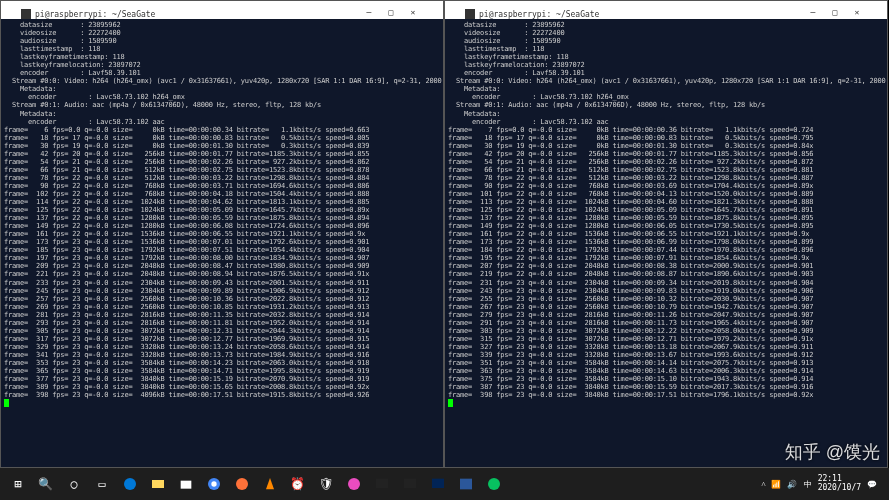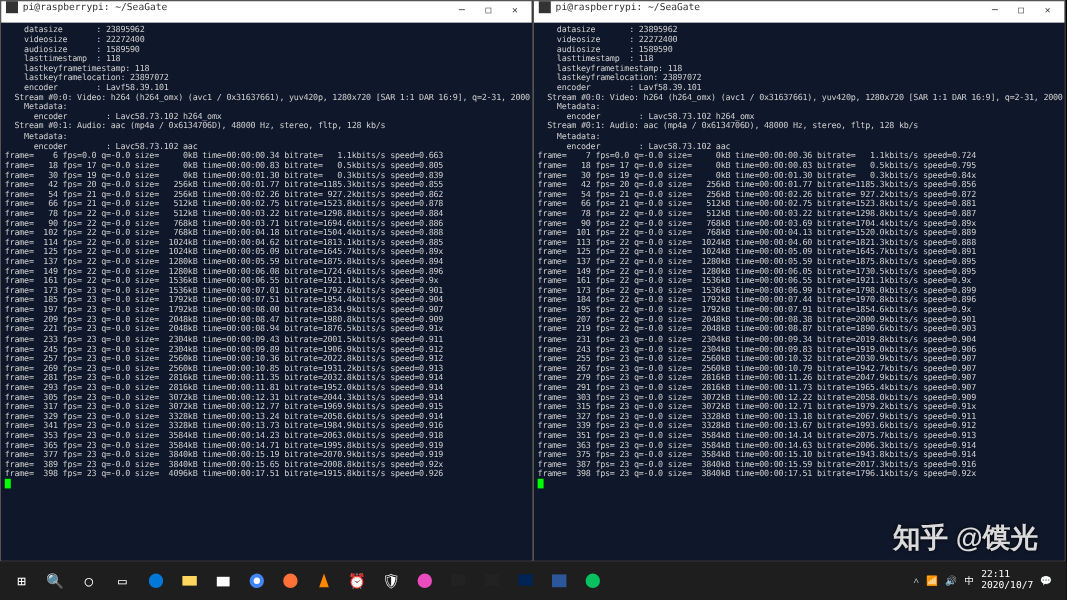--- a/index.html
+++ b/index.html
@@ -22,22 +22,22 @@
   height: 468px;
   border: 1px solid #555;
   background: #000;
   display: flex;
   flex-direction: column;
 }
 .titlebar {
   height: 18px;
   background: #fff;
   display: flex;
-  align-items: flex-start;
-  padding: 0 4px;
+  align-items: flex-end;
+  padding: 0 20px;
   color: #333;
   font-size: 8px;
 }
 .titlebar-icon {
   width: 10px;
   height: 10px;
   background: #333;
   margin-right: 4px;
 }
 .titlebar-title { flex: 1; }
@@ -96,25 +96,25 @@
   gap: 6px;
   padding: 0 8px;
   color: #fff;
   font-size: 8px;
 }
 .systray-clock {
   line-height: 1.1;
 }
 .watermark {
   position: absolute;
-  right: 24px;
+  right: 9px;
   bottom: 36px;
   color: rgba(255,255,255,0.85);
-  font-size: 23px;
-  font-weight: bold;
+  font-size: 18px;
+  font-weight: normal;
   font-family: sans-serif;
   text-shadow: 0 0 3px #000;
 }
 .icon-svg { width: 16px; height: 16px; }
 </style>
 </head>
 <body>
 
 <div class="windows">
   <div class="terminal-window">

